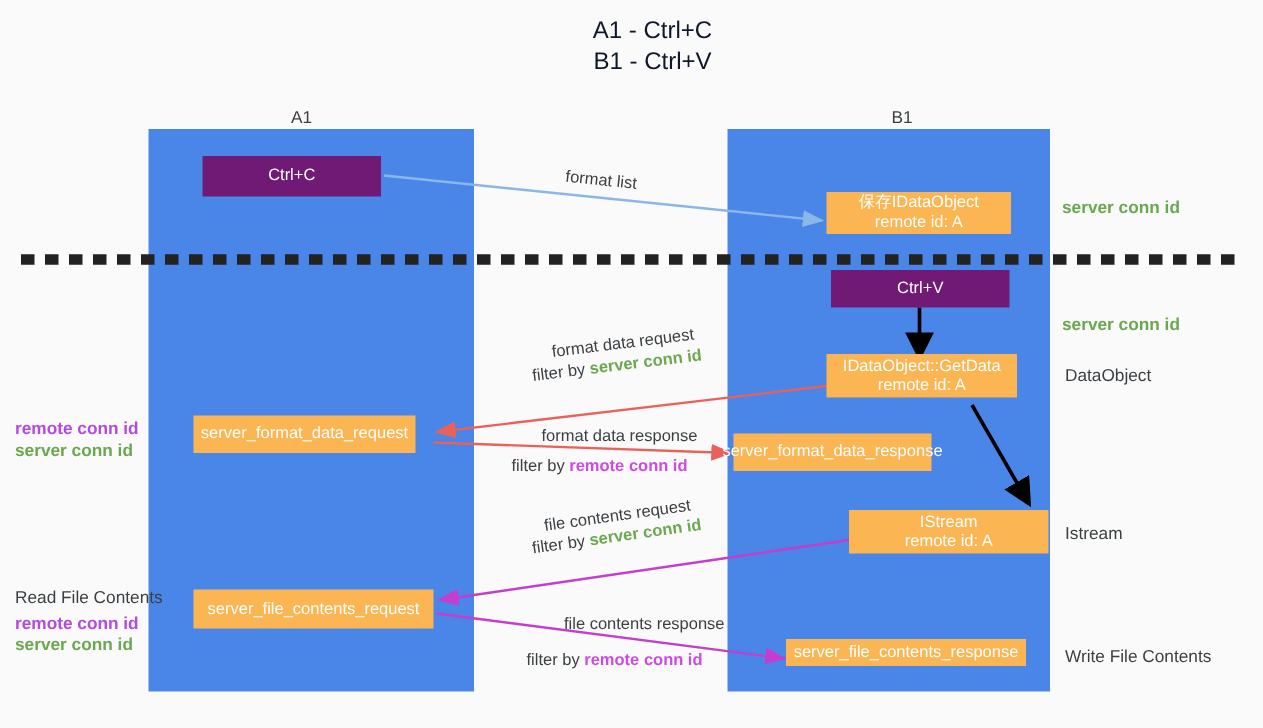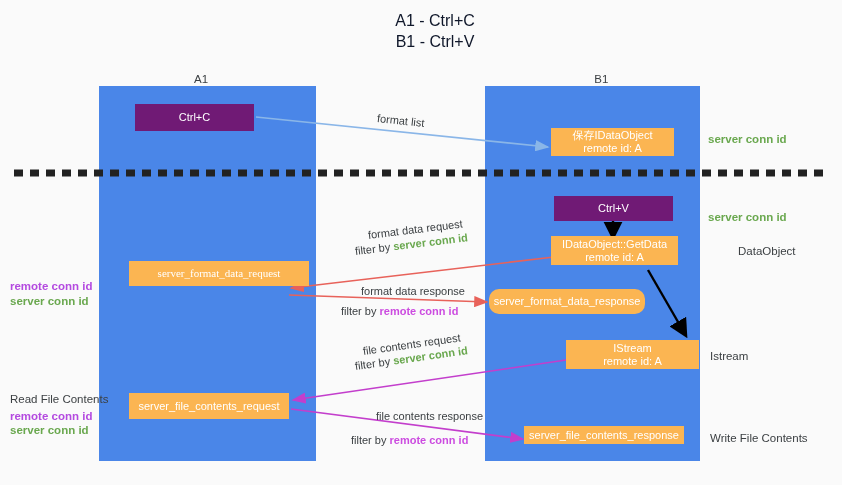--- a/index.html
+++ b/index.html
@@ -105,42 +105,42 @@
 
     <line x1="566" y1="360" x2="293" y2="400" stroke="#c33ecc" stroke-width="1.6" marker-end="url(#ah-mag)"></line>
 
     <line x1="291" y1="409" x2="523" y2="439" stroke="#c33ecc" stroke-width="1.6" marker-end="url(#ah-mag)"></line>
 
     <line x1="14" y1="173" x2="828" y2="173" stroke="#222222" stroke-width="7" stroke-dasharray="9 7"></line>
   </svg>
 
   <div class="box green" style="left:135px;top:104px;width:119px;height:27px;">Ctrl+C</div>
 
-  <div class="box orange" style="left:129px;top:261px;width:180px;height:25px;font-family:Liberation Serif, serif;">server_format_data_request</div>
+  <div class="box orange" style="left:129px;top:277px;width:148px;height:25px;">server_format_data_request</div>
 
   <div class="box orange" style="left:129px;top:393px;width:160px;height:26px;">server_file_contents_request</div>
 
   <div class="box orange" style="left:551px;top:128px;width:123px;height:28px;">保存IDataObject
 remote id: A</div>
 
-  <div class="box green" style="left:554px;top:180px;width:119px;height:25px;margin-top:16px;">Ctrl+V</div>
+  <div class="box green" style="left:554px;top:180px;width:119px;height:25px;">Ctrl+V</div>
 
   <div class="box orange" style="left:551px;top:236px;width:127px;height:29px;">IDataObject::GetData
 remote id: A</div>
 
-  <div class="box orange" style="left:489px;top:289px;width:156px;height:25px;border-radius:10px;">server_format_data_response</div>
+  <div class="box orange" style="left:489px;top:289px;width:132px;height:25px;">server_format_data_response</div>
 
   <div class="box orange" style="left:566px;top:340px;width:133px;height:29px;">IStream
 remote id: A</div>
 
   <div class="box orange" style="left:524px;top:426px;width:160px;height:18px;">server_file_contents_response</div>
 
   <div class="side-label lbl-green" style="left:708px;top:132px;">server conn id</div>
   <div class="side-label lbl-green" style="left:708px;top:210px;">server conn id</div>
-  <div class="side-label lbl-dark" style="left:710px;top:244px;margin-left:28px;">DataObject</div>
+  <div class="side-label lbl-dark" style="left:710px;top:244px;">DataObject</div>
   <div class="side-label lbl-dark" style="left:710px;top:349px;">Istream</div>
   <div class="side-label lbl-dark" style="left:710px;top:431px;">Write File Contents</div>
 
   <div class="side-label lbl-purple" style="left:10px;top:279px;">remote conn id</div>
   <div class="side-label lbl-green" style="left:10px;top:294px;">server conn id</div>
 
   <div class="side-label lbl-dark" style="left:10px;top:392px;">Read File Contents</div>
   <div class="side-label lbl-purple" style="left:10px;top:409px;">remote conn id</div>
   <div class="side-label lbl-green" style="left:10px;top:423px;">server conn id</div>
 

